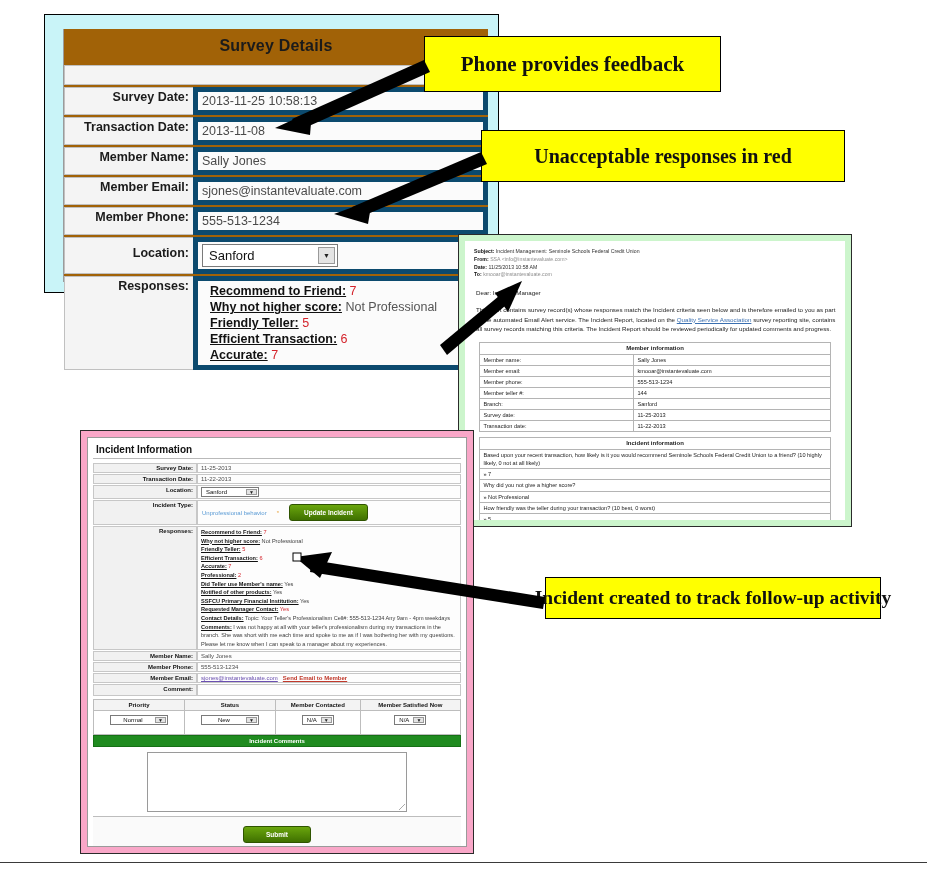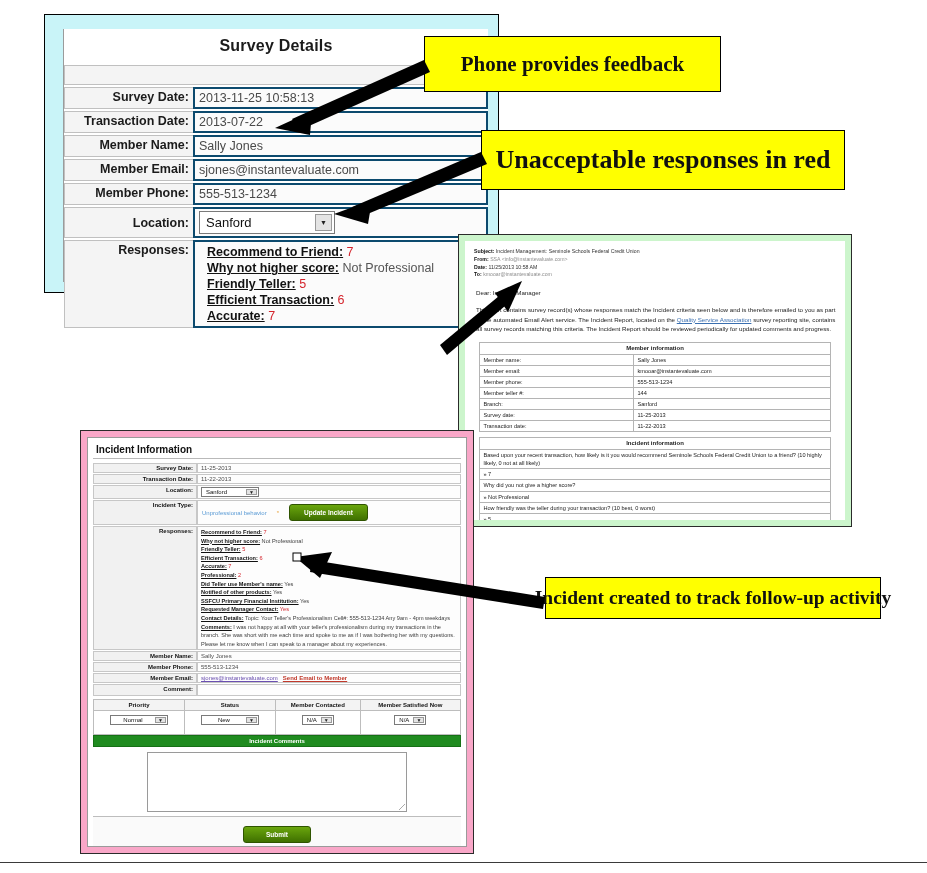--- a/index.html
+++ b/index.html
@@ -15,37 +15,37 @@
   
   .panel-frame { position:absolute; box-sizing:border-box; }
 
   
   #survey-frame {
     left:44px; top:14px; width:455px; height:279px;
     background:#c9f4f8; border:1px solid #000;
     padding:14px 10px 10px 18px;
   }
   #survey-panel {
-    background:#ffffff; height:100%; box-sizing:border-box;
+    background:#a16207; height:100%; box-sizing:border-box;
     border:1px solid #9b9b9b; border-top:none; border-right:none;
     padding:0;
   }
   .sv-title {
     text-align:center; font-weight:bold; font-size:16px; color:#1b1b1b;
     padding:8px 0 8px 0; letter-spacing:0.2px;
   }
   .sv-table { width:100%; border-collapse:separate; border-spacing:0 2px; font-size:12.5px; }
   .sv-table td { padding:2px 4px; vertical-align:top; }
   .sv-lab {
     width:120px; text-align:right; font-weight:bold; color:#1b1b1b;
     background:#f4f4f4; border:1px solid #c0c0c0; border-right:none;
     white-space:nowrap; padding-right:6px;
   }
   .sv-val {
-    background:#fbfbfb; border:2px solid #0c4a6e; color:#4a4a4a;
+    background:#fbfbfb; border:5px solid #0c4a6e; color:#4a4a4a;
     padding-left:6px;
   }
   .sv-blank { background:#f4f4f4; border:1px solid #c0c0c0; height:14px; }
   .sv-sel {
     display:inline-block; border:1px solid #7a7a7a; background:#fff;
     font-size:13px; color:#111; padding:3px 2px 3px 6px; width:136px;
     position:relative; box-sizing:border-box;
   }
   .sv-sel .arrow {
     position:absolute; right:2px; top:2px; bottom:2px; width:15px;
@@ -147,21 +147,21 @@
   .submit-wrap { border-top:1px solid #bdbdbd; background:#fafafa; padding:6px 0; text-align:center; margin-top:3px; }
 
   
   .callout {
     position:absolute; background:#ffff00; border:1px solid #000;
     font-family:"Liberation Serif", serif; font-weight:bold;
     color:#111; display:flex; align-items:center; justify-content:center;
     box-sizing:border-box; white-space:nowrap;
   }
   #co-feedback { left:424px; top:36px; width:297px; height:56px; font-size:21px; }
-  #co-red      { left:481px; top:130px; width:364px; height:60px; font-size:26px; }
+  #co-red      { left:481px; top:130px; width:364px; height:52px; font-size:20px; }
   #co-email    { left:98px;  top:326px; width:342px; height:48px; font-size:21px; }
   #co-incident { left:545px; top:577px; width:336px; height:42px; font-size:19.5px; }
 
   svg.arrows { position:absolute; left:0; top:0; width:927px; height:873px; pointer-events:none; }
   .bottom-rule { position:absolute; left:0; top:862px; width:927px; border-top:1px solid #3a3a3a; }
 </style>
 </head>
 <body>
 
 <div class="stage">
@@ -173,21 +173,21 @@
         <tbody>
             <tr>
           <td colspan="2" class="sv-blank"></td>
         </tr>
         <tr>
           <td class="sv-lab">Survey Date:</td>
           <td class="sv-val">2013-11-25 10:58:13</td>
         </tr>
         <tr>
           <td class="sv-lab">Transaction Date:</td>
-          <td class="sv-val">2013-07-22</td>
+          <td class="sv-val">2013-11-08</td>
         </tr>
         <tr>
           <td class="sv-lab">Member Name:</td>
           <td class="sv-val">Sally Jones</td>
         </tr>
         <tr>
           <td class="sv-lab">Member Email:</td>
           <td class="sv-val">sjones@instantevaluate.com</td>
         </tr>
         <tr>

